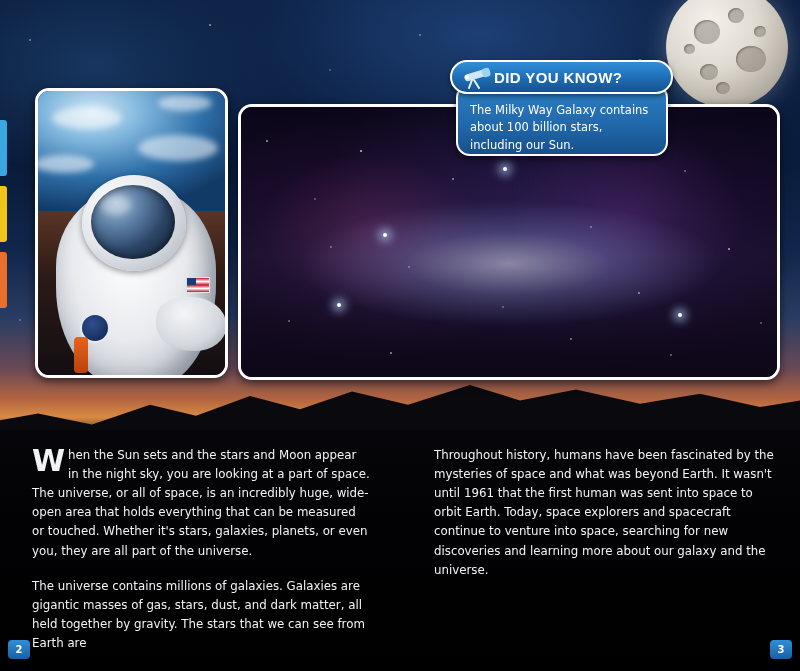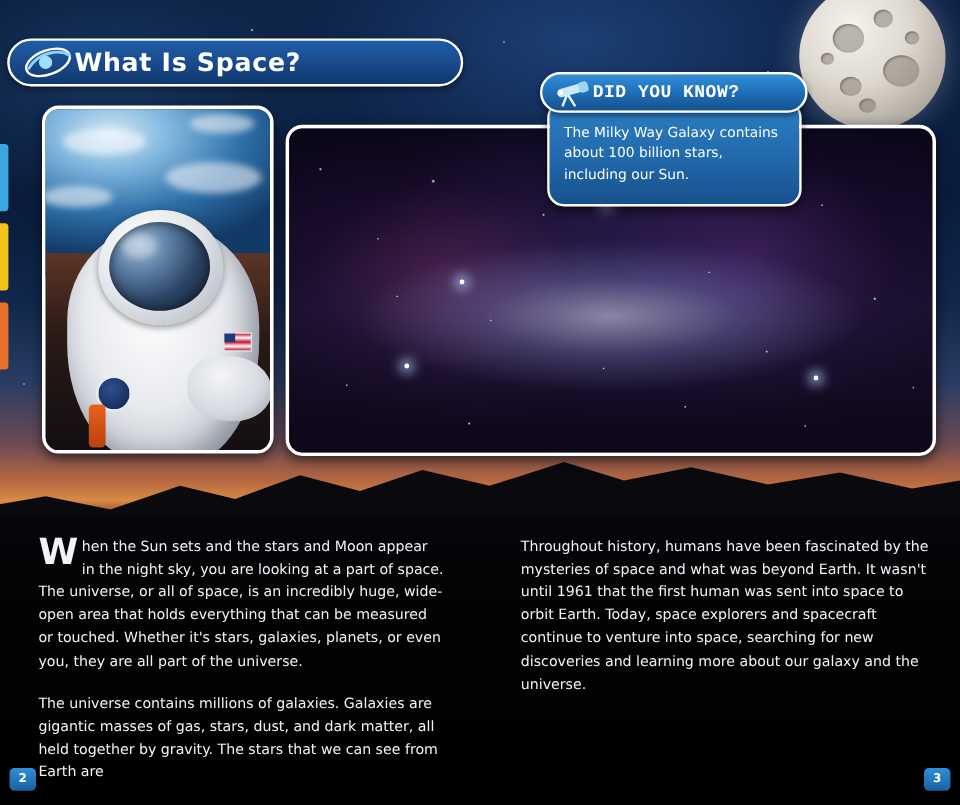--- a/index.html
+++ b/index.html
@@ -291,29 +291,29 @@
     width: 34px; height: 24px;
     margin-left: 8px;
     flex: none;
     position: relative;
   }
   .dyk-title {
     color: #ffffff;
     font-size: 15px;
     font-weight: bold;
     letter-spacing: 0.4px;
-    font-family: Liberation Mono, monospace;
+    font-family: Liberation Sans, sans-serif;
     white-space: nowrap;
   }
   .dyk-body {
     position: relative;
     margin-top: -10px;
     width: 212px;
     margin-left: 6px;
-    padding: 16px 12px 16px 12px;
+    padding: 16px 12px 0 12px;
     box-sizing: border-box;
     border-radius: 14px;
     background: linear-gradient(to bottom, #2c7fc4 0%, #2169ab 55%, #17508c 100%);
     border: 2px solid #ffffff;
     color: #ffffff;
     font-size: 11.5px;
     line-height: 1.5;
     font-family: "DejaVu Sans", sans-serif;
     box-shadow: 0 3px 7px rgba(0,0,0,0.5);
     z-index: 1;
@@ -382,30 +382,20 @@
     <div class="crater" style="left:34px; top:78px; width:18px; height:16px;"></div>
     <div class="crater" style="left:18px; top:58px; width:11px; height:10px;"></div>
     <div class="crater" style="left:88px; top:40px; width:12px; height:11px;"></div>
     <div class="crater" style="left:50px; top:96px; width:14px; height:12px;"></div>
   </div>
 
   <div class="side-tab" style="top:120px; height:56px; background:#3ba7e0;"></div>
   <div class="side-tab" style="top:186px; height:56px; background:#f0c419;"></div>
   <div class="side-tab" style="top:252px; height:56px; background:#e8702a;"></div>
 
-  <div class="title-bar">
-    <div class="title-swoosh">
-      <svg viewBox="0 0 44 30" width="44" height="30">
-        <ellipse cx="22" cy="15" rx="19" ry="10" fill="none" stroke="#ffffff" stroke-width="2" transform="rotate(-20 22 15)"></ellipse>
-        <path d="M6 20 C14 6, 32 4, 40 9" fill="none" stroke="#8fd3f5" stroke-width="2.4" stroke-linecap="round"></path>
-        <circle cx="20" cy="15" r="5.5" fill="#9fe0ff"></circle>
-      </svg>
-    </div>
-    <span class="title-text">What Is Space?</span>
-  </div>
 
   <div class="astro-frame">
     <div class="astro-earth">
       <div class="cloud" style="left:24px; top:26px; width:70px; height:22px;"></div>
       <div class="cloud" style="left:110px; top:54px; width:80px; height:26px;"></div>
       <div class="cloud" style="left:6px; top:74px; width:60px; height:18px;"></div>
       <div class="cloud" style="left:130px; top:14px; width:54px; height:16px;"></div>
     </div>
     <div class="astro-space"></div>
     <div class="astro-body"></div>

